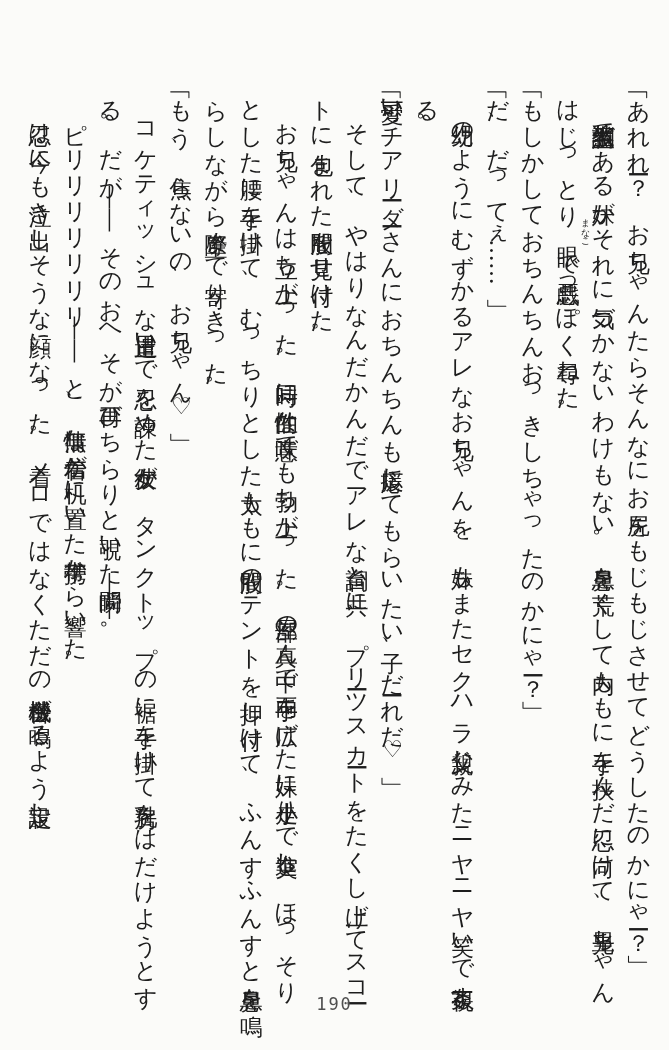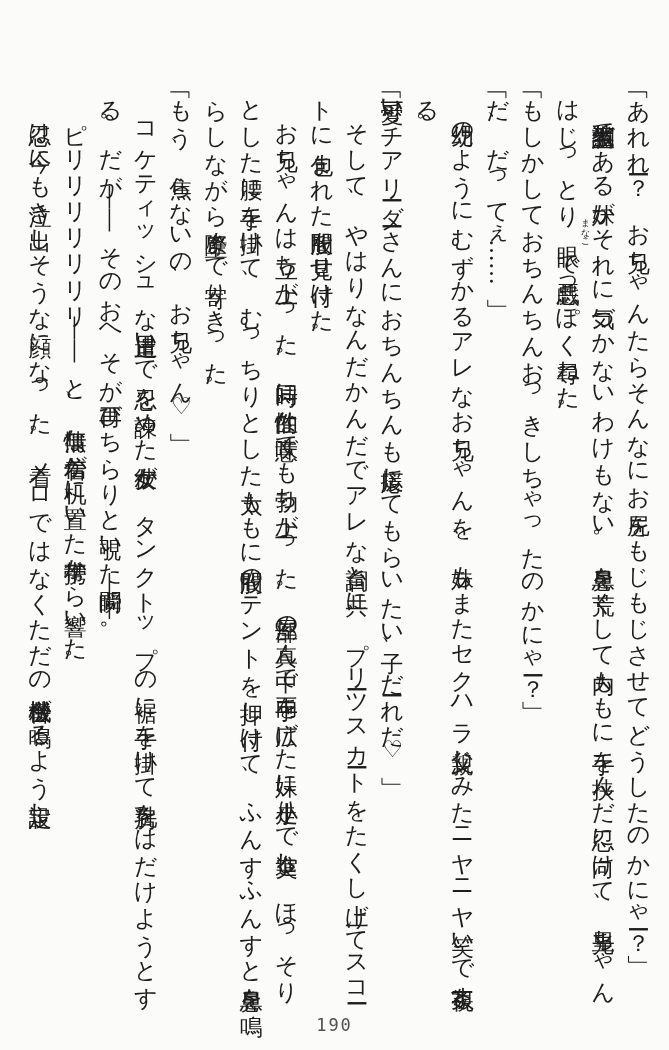--- a/index.html
+++ b/index.html
@@ -48,21 +48,21 @@
     ruby-position: over; 
   }
   rt {
     font-size: 9px;
     letter-spacing: 0;
   }
   .folio {
     position: absolute;
     left: 0;
     right: 0;
-    top: 1015px;
+    top: 994px;
     text-align: center;
   }
   .page-number {
     font-family: "DejaVu Sans Mono", "Liberation Mono", monospace;
     font-size: 17px;
     color: #4f4f4f;
     letter-spacing: 2px;
   }
 </style>
 </head>

